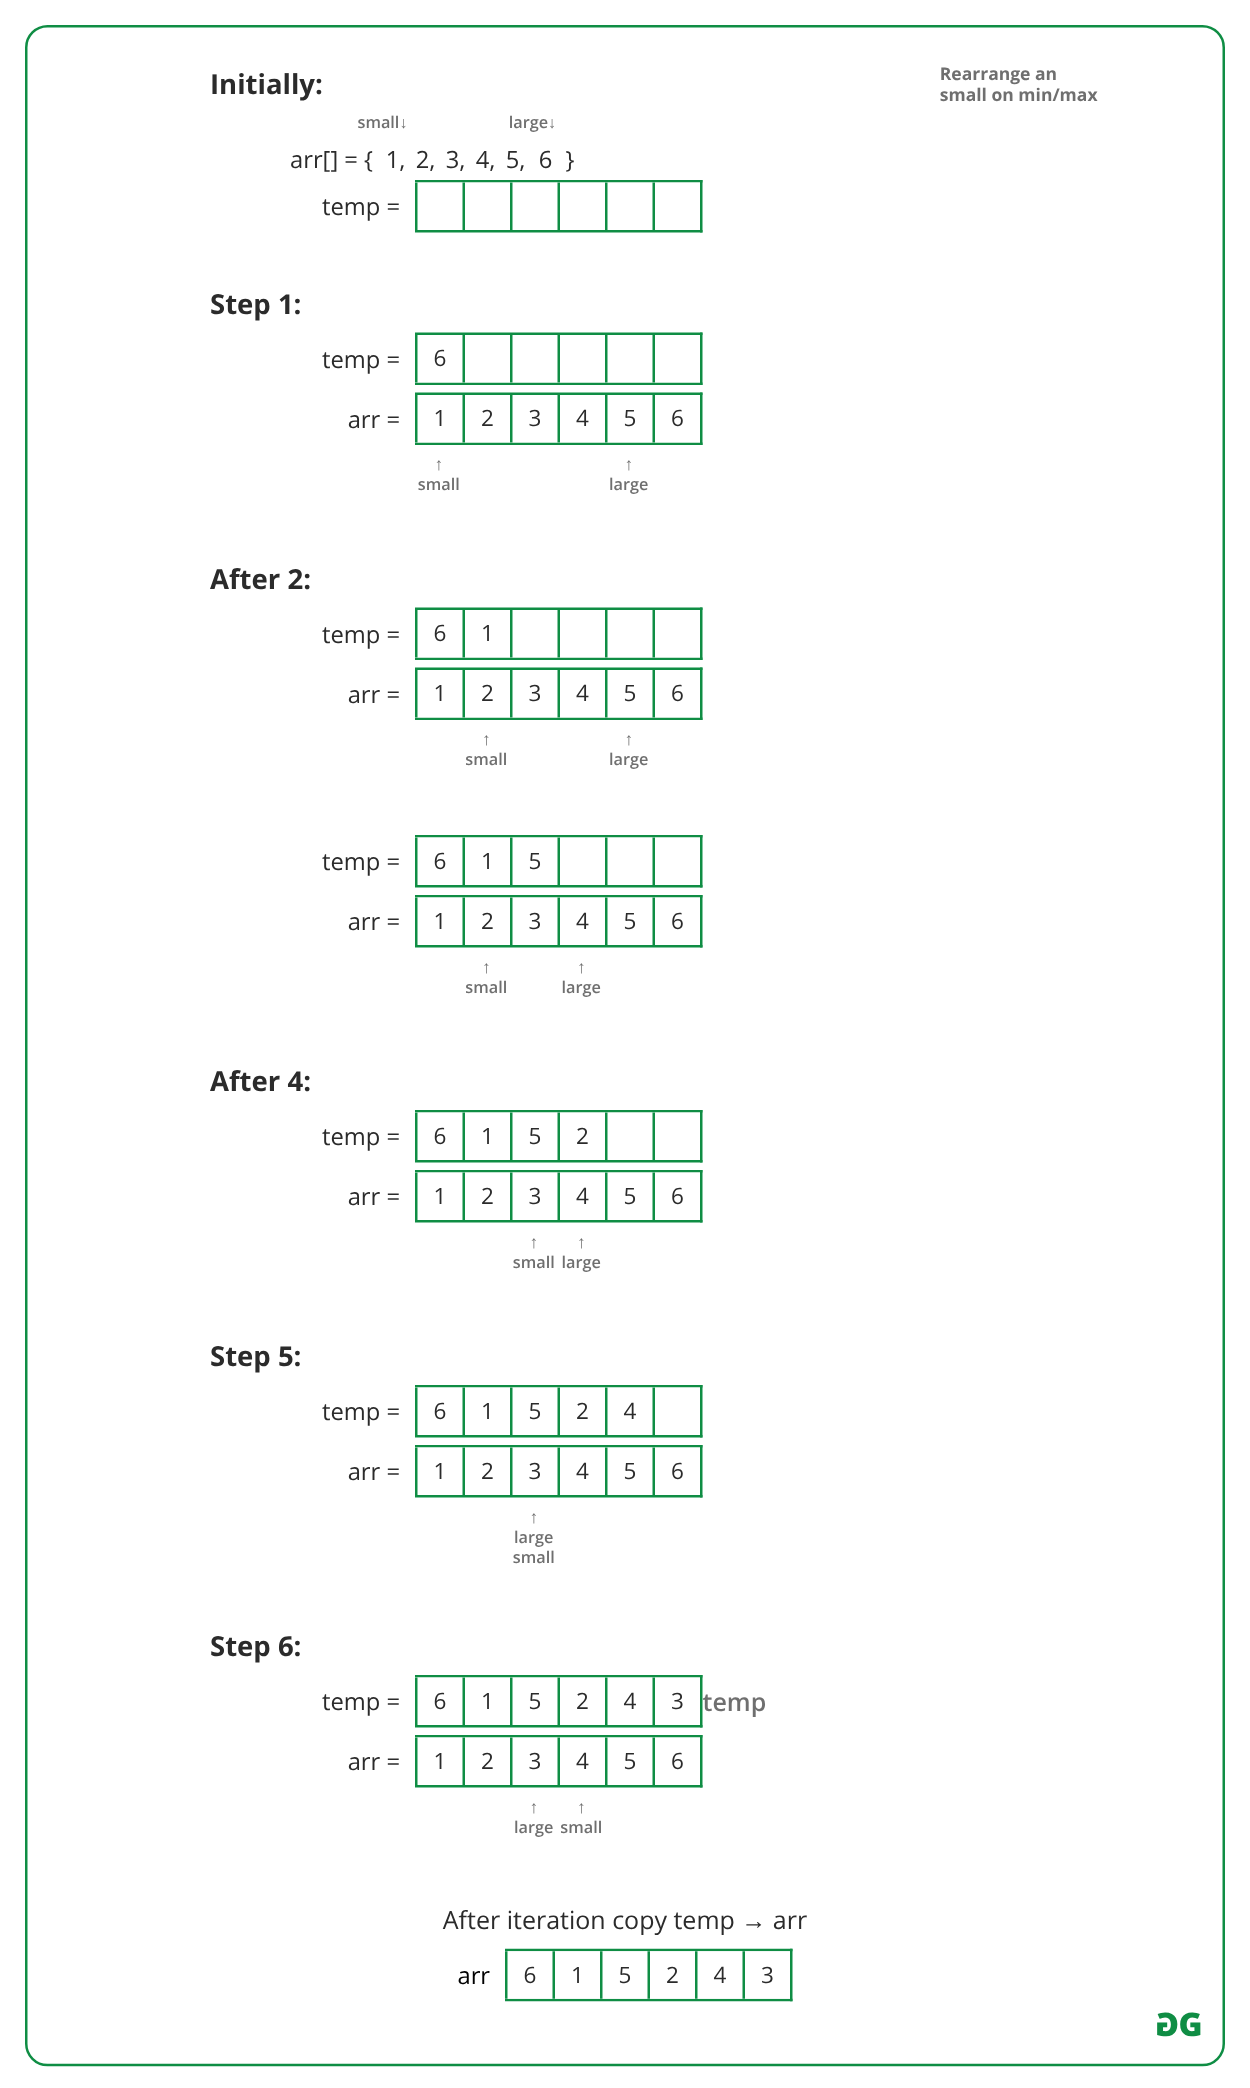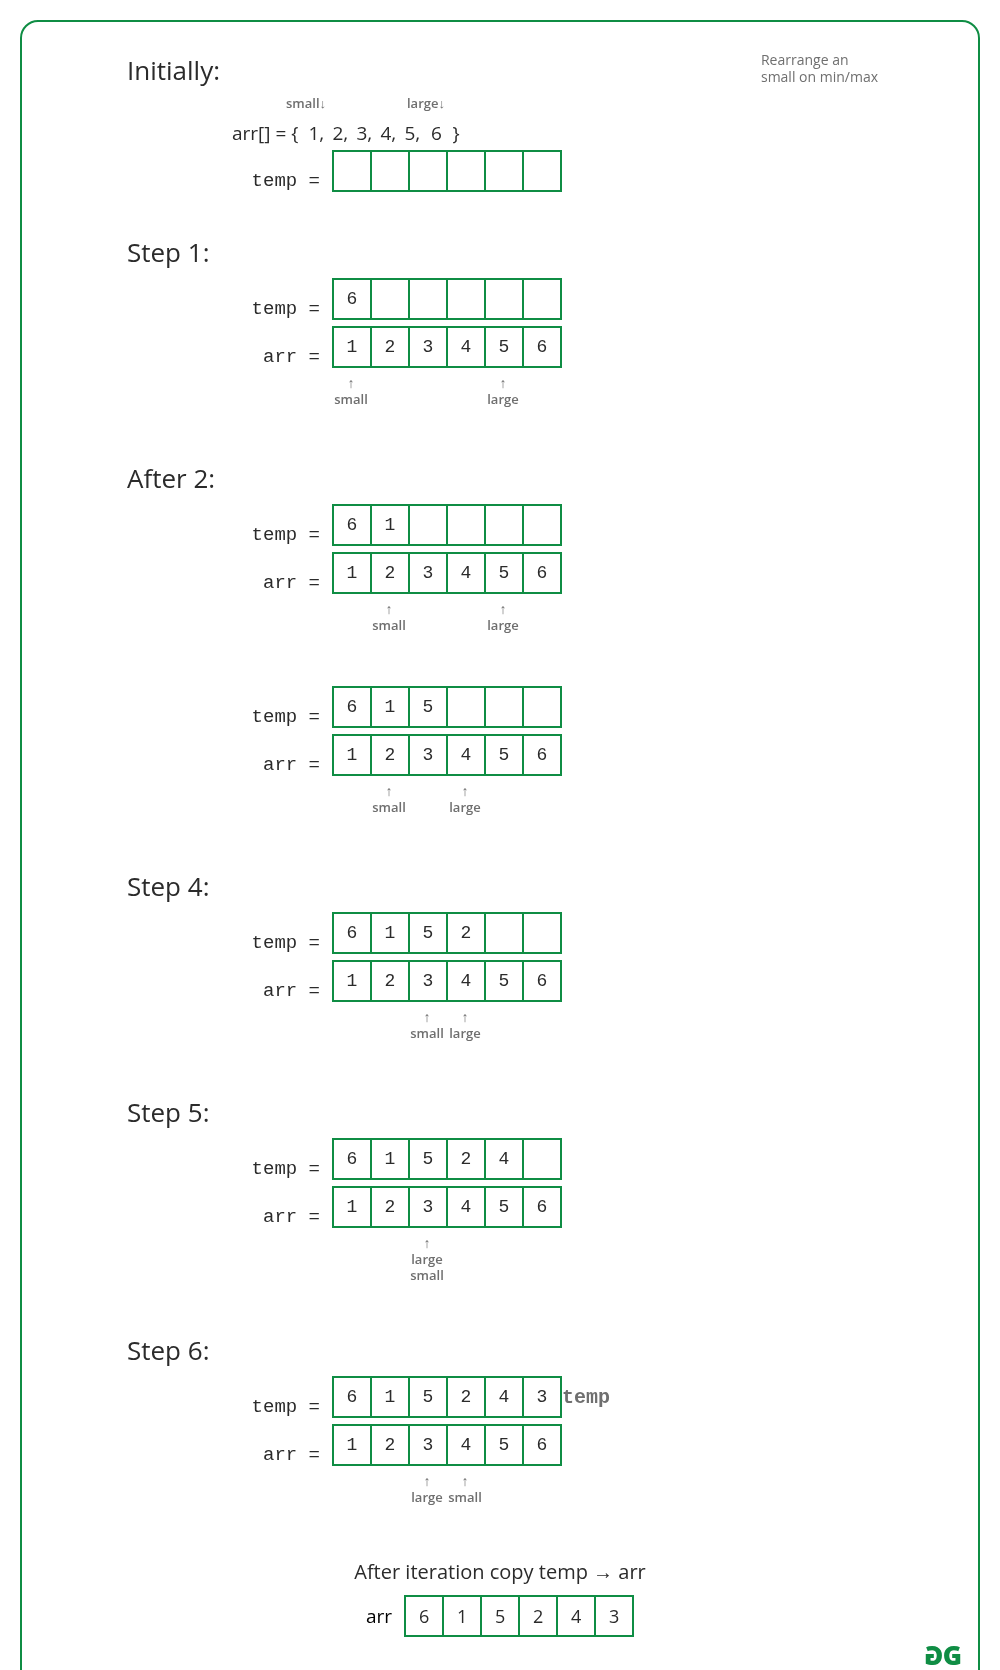--- a/index.html
+++ b/index.html
@@ -21,44 +21,44 @@
     border:2px solid var(--green);
     border-radius:18px;
     padding:30px 30px 40px 30px;
     width:960px;
   }
   .title-note{
     position:absolute;
     top:30px;
     right:100px;
     font-size:14px;
-    font-weight:400;
+    font-weight:700;
     color:var(--grey);
     line-height:1.2;
     margin-left:39px;
   }
   .logo{
     position:absolute;
     right:18px;
     bottom:14px;
     font-size:26px;
     font-weight:800;
     color:var(--green);
     letter-spacing:-2px;
   }
   .logo span:first-child{display:inline-block;transform:scaleX(-1);}
   .step{margin-bottom:42px;}
   .step-title{
-    font-size:26px;
-    font-weight:400;
+    font-size:22px;
+    font-weight:700;
     color:var(--text);
     margin-bottom:8px;
-    margin-left:75px;
-  }
-  .row{display:flex;align-items:flex-end;margin:6px 0 6px 0;font-family:Liberation Mono, monospace;}
+    margin-left:116px;
+  }
+  .row{display:flex;align-items:center;margin:6px 0 6px 0;}
   .row-label{
     width:280px;
     text-align:right;
     padding-right:12px;
     font-size:19px;
     color:var(--text);
   }
   .boxes{display:flex;border:2px solid var(--green);border-left:0;}
   .boxes .cell{
     width:var(--cell);height:var(--cell);
@@ -237,21 +237,21 @@
             <div class="cell">5</div>
             <div class="cell">6</div>
           </div>
         </div>
         <div class="ptr-track">
           <div class="ptr below" style="left: 29px;"><span class="arrow"></span><span class="lbl">small</span></div>
           <div class="ptr below" style="left: 105px;"><span class="arrow"></span><span class="lbl">large</span></div>
         </div>
       </div>
       <div class="step">
-        <div class="step-title">Step 4:</div>
+        <div class="step-title">After 4:</div>
         <div class="row">
           <div class="row-label">temp =</div>
           <div class="boxes">
             <div class="cell">6</div>
             <div class="cell">1</div>
             <div class="cell">5</div>
             <div class="cell">2</div>
             <div class="cell"></div>
             <div class="cell"></div>
           </div>

